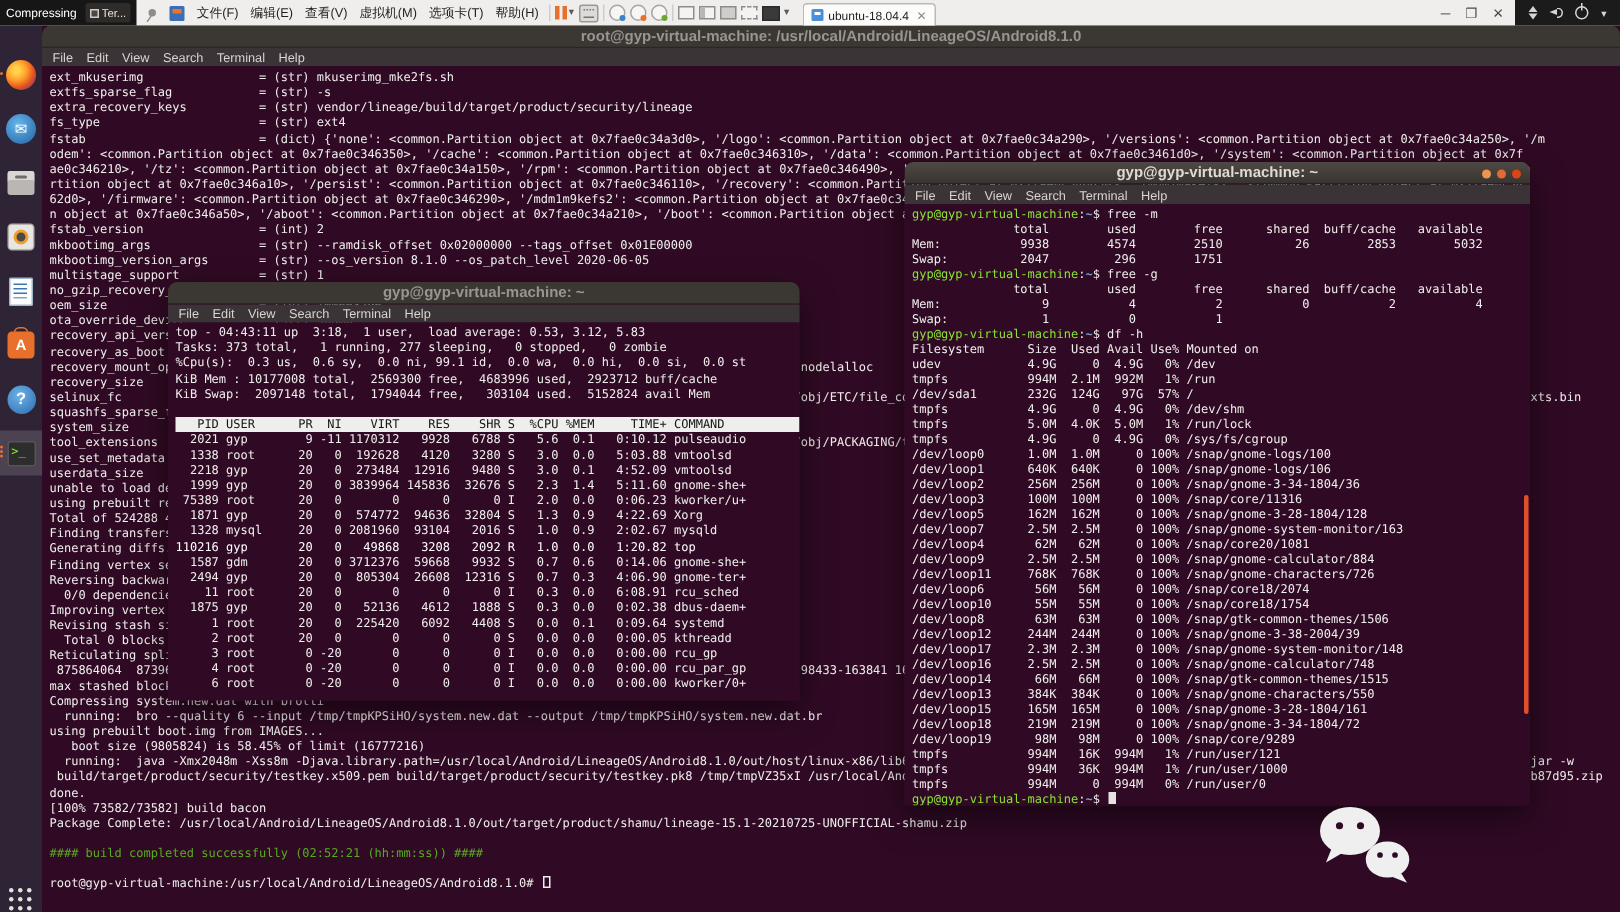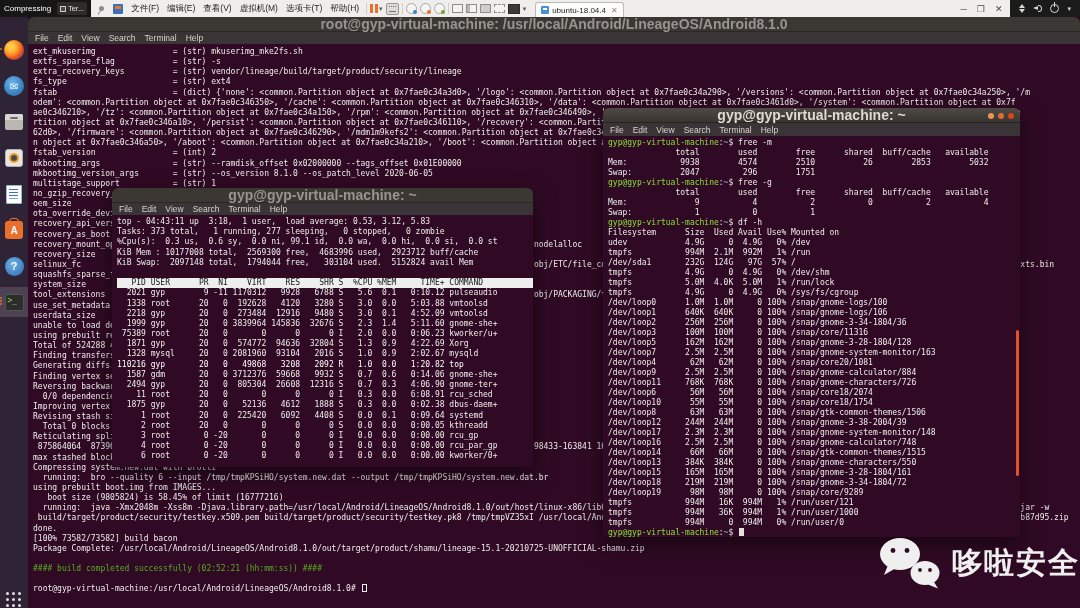--- a/index.html
+++ b/index.html
@@ -65,21 +65,21 @@
 .writer:after{content:"";position:absolute;left:2px;top:3px;width:9px;height:1.6px;background:#3a76b5;box-shadow:0 3px 0 #3a76b5,0 6px 0 #3a76b5,0 9px 0 #7ba6cf}
 .swbag{width:18px;height:18px;background:#e8702a;border-radius:3px;color:#fff;font-weight:bold;font-size:10px;display:flex;align-items:center;justify-content:center;position:relative}
 .swbag:before{content:"";position:absolute;top:-3px;width:8px;height:5px;border:1.6px solid #e8702a;border-bottom:none;border-radius:4px 4px 0 0}
 .helpic{width:19px;height:19px;border-radius:50%;background:radial-gradient(circle at 40% 35%,#6db2e8,#2b6cb0);color:#fff;font-size:11px;font-weight:bold;display:flex;align-items:center;justify-content:center}
 .termic{width:19px;height:17px;background:#2d2d2d;border:1px solid #555;border-radius:2px;color:#8ae234;font-family:"DejaVu Sans Mono",monospace;font-size:8px;display:flex;align-items:flex-start;justify-content:flex-start;padding:1px 2px}
 .gridic{width:16px;height:16px;display:grid;grid-template-columns:repeat(3,1fr);gap:2px}
 .gridic i{width:3px;height:3px;border-radius:50%;background:#e4e1de;display:block}
 
 
 .window{position:absolute;border-radius:7px 7px 0 0;box-shadow:0 8px 22px rgba(0,0,0,.5)}
-.titlebar{height:15px;border-radius:6px 6px 0 0;text-align:center;font-size:14px;line-height:15px;font-weight:bold;position:relative}
+.titlebar{height:15px;border-radius:6px 6px 0 0;text-align:center;font-size:10px;line-height:15px;font-weight:bold;position:relative}
 .titlebar.active{background:linear-gradient(#4e4944,#38342f);color:#dedad4;border-bottom:1px solid #252220}
 .titlebar.inactive{background:#3b3733;color:#999490;border-bottom:1px solid #2a2724}
 .tb-dots{position:absolute;right:6px;top:4.5px;display:flex;gap:4px}
 .tb-dots i{width:6px;height:6px;border-radius:50%;display:block}
 .menubar{height:12px;background:#3a3436;display:flex;align-items:center;gap:9px;padding:0 7px;font-size:8.5px;color:#d8d4cf}
 .tmenu{white-space:nowrap}
 .termbody{position:absolute;left:0;right:0;bottom:0;background:#300a24;overflow:hidden}
 .mono{font-family:"DejaVu Sans Mono",monospace;font-size:8px;color:#eeeeec;white-space:pre}
 .tline{height:10.15px;line-height:10.15px;white-space:pre}
 .green{color:#57ab20}
@@ -278,14 +278,13 @@
   <svg width="64" height="52" viewBox="0 0 64 52">
     <ellipse cx="22" cy="17" rx="20" ry="16" fill="#efefef"></ellipse>
     <polygon points="10,28 6,38 18,31" fill="#efefef"></polygon>
     <circle cx="15" cy="13.5" r="2.4" fill="#300a24"></circle>
     <circle cx="29" cy="13.5" r="2.4" fill="#300a24"></circle>
     <ellipse cx="47" cy="36" rx="14.5" ry="12" fill="#efefef"></ellipse>
     <polygon points="56,45 60,51.5 50,47.5" fill="#efefef"></polygon>
     <circle cx="42" cy="33" r="1.9" fill="#300a24"></circle>
     <circle cx="52" cy="33" r="1.9" fill="#300a24"></circle>
   </svg>
-  <span class="wm-text">哆啦安全</span>
 </div>
 
 </body></html>

